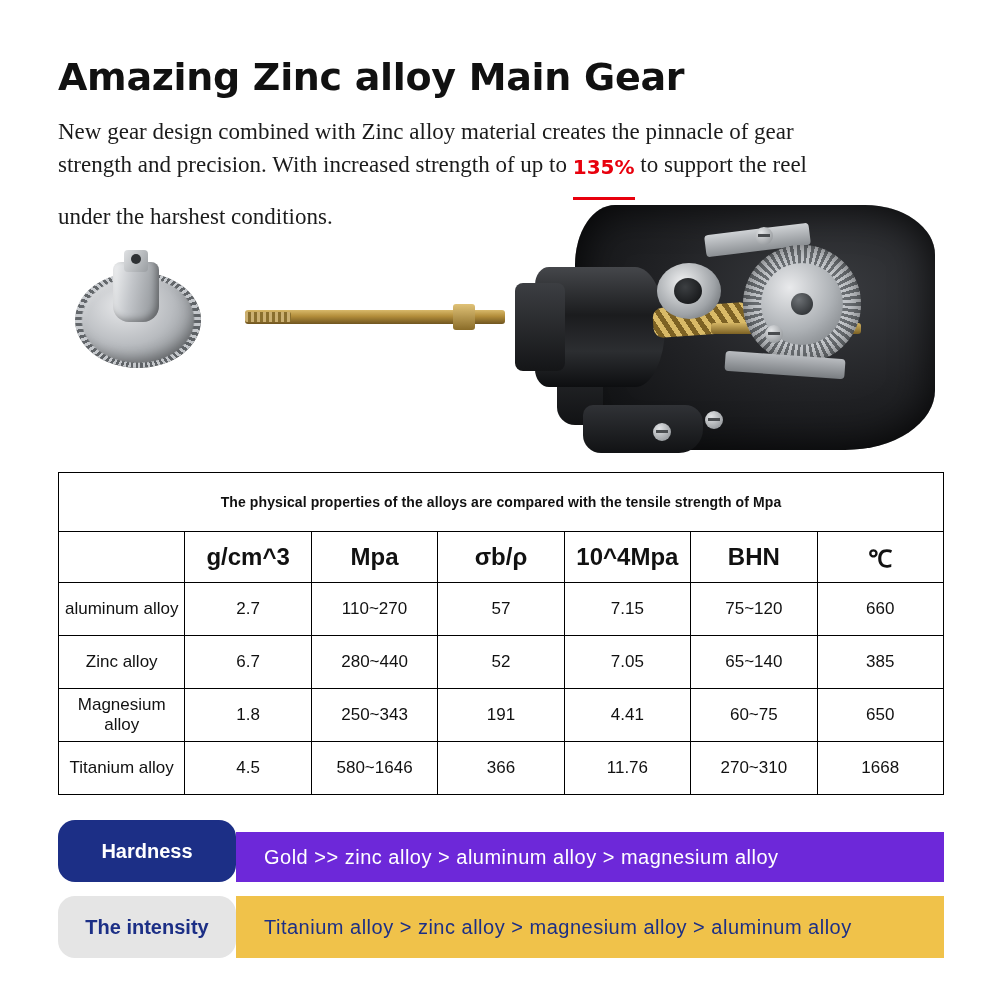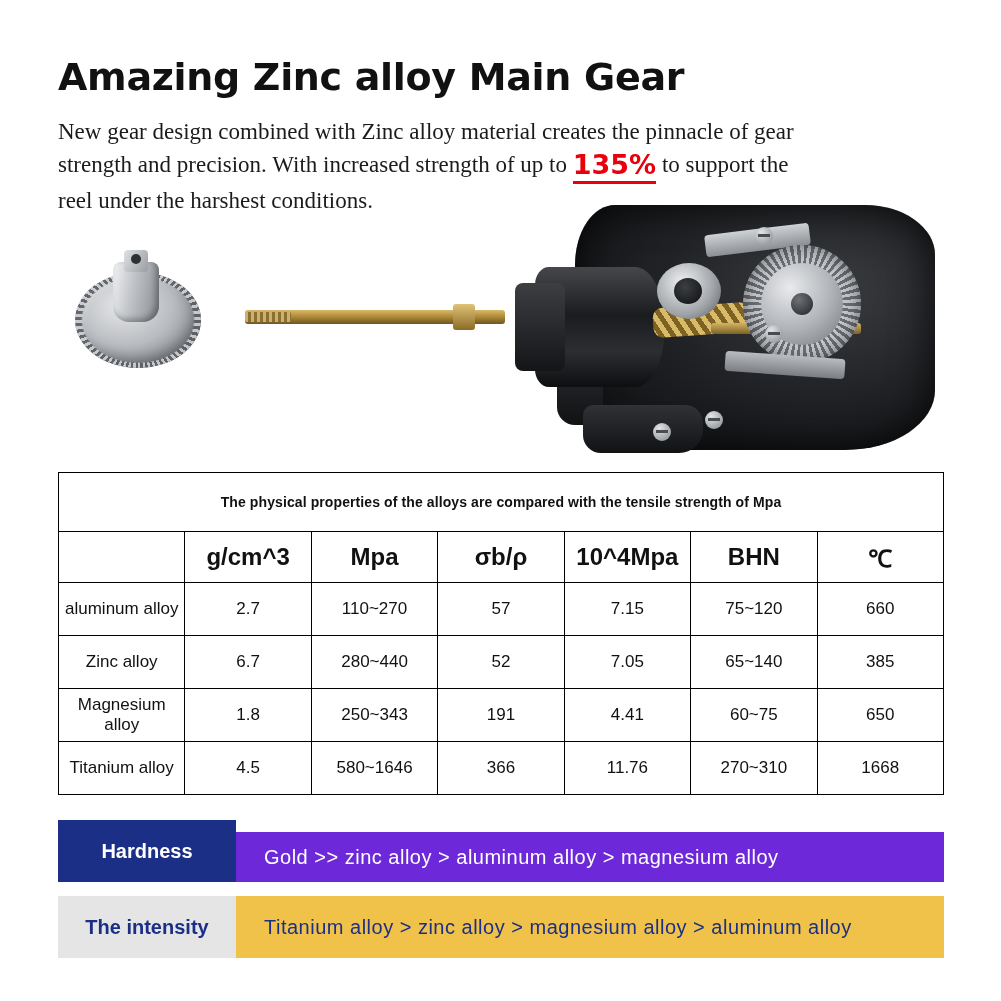--- a/index.html
+++ b/index.html
@@ -38,23 +38,23 @@
     width: 770px;
     font-family: "Liberation Serif", serif;
     font-size: 23px;
     line-height: 33px;
     color: #1b1b1b;
   }
   .pct {
     color: #e8000d;
     font-family: "DejaVu Sans", sans-serif;
     font-weight: bold;
-    font-size: 27px;
+    font-size: 20px;
     border-bottom: 3px solid #e8000d;
-    padding-bottom: 3px;
+    padding-bottom: 16px;
     line-height: 27px;
     display: inline-block;
     vertical-align: -2px;
   }
 
   
   .photo-area {
     position: absolute;
     left: 55px;
     top: 200px;
@@ -311,20 +311,21 @@
   }
   .bar-hard { top: 820px; }
   .bar-int  { top: 896px; }
   .bar .label {
     width: 178px;
     display: flex;
     align-items: center;
     justify-content: center;
     font-weight: bold;
     font-size: 20px;
+    border-radius: 17px;
   }
   .bar .value {
     flex: 1;
     display: flex;
     align-items: center;
     padding-left: 28px;
     font-size: 20px;
   }
   .bar-hard .label { background: #1c2f86; color: #ffffff; }
   .bar-hard .value { background: #6d28d9; color: #ffffff; letter-spacing: .5px; margin-top: 12px; }

